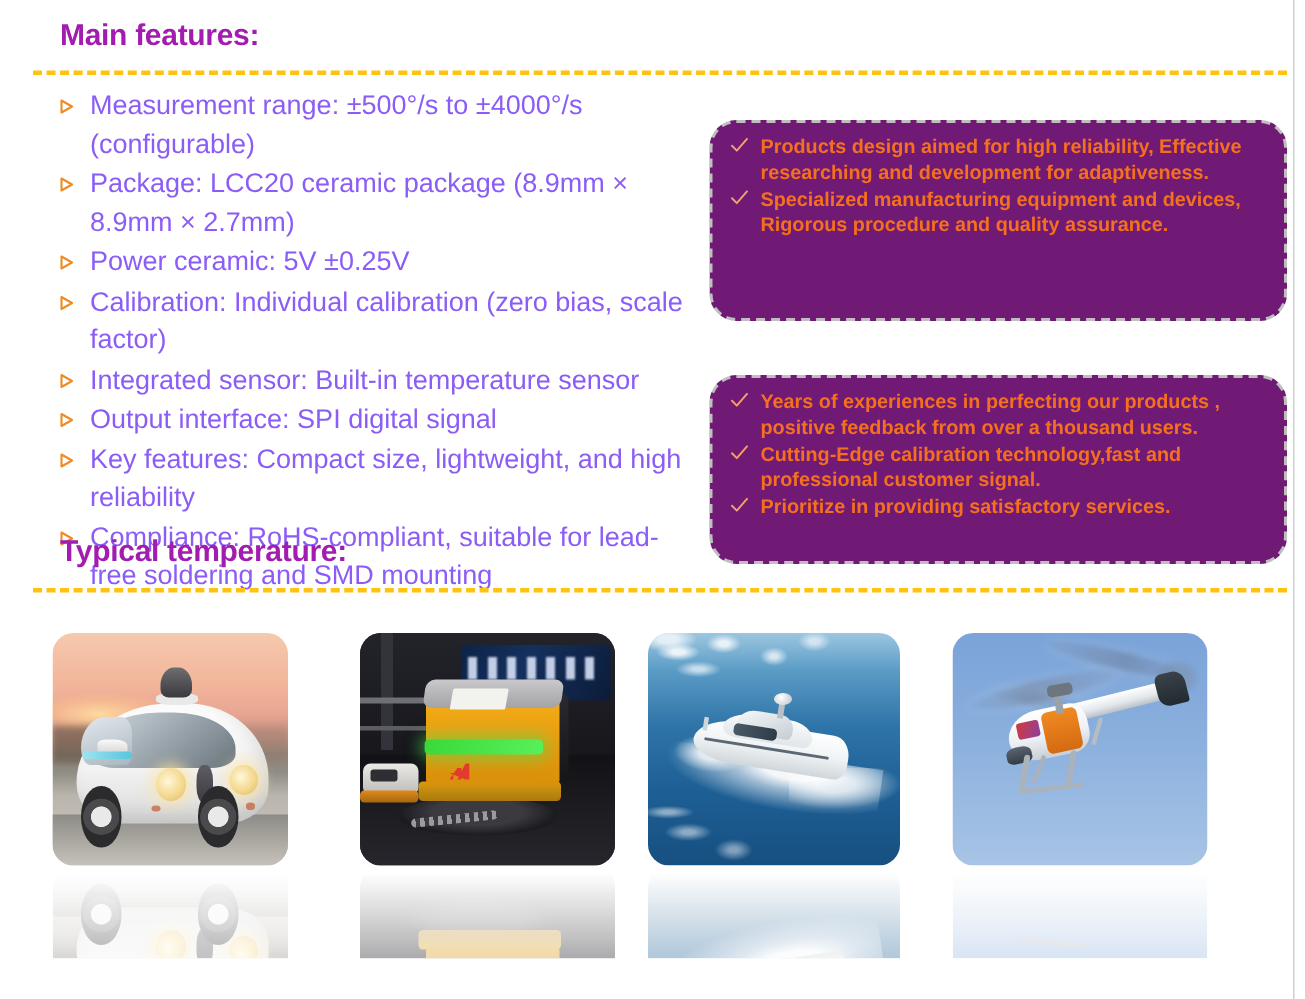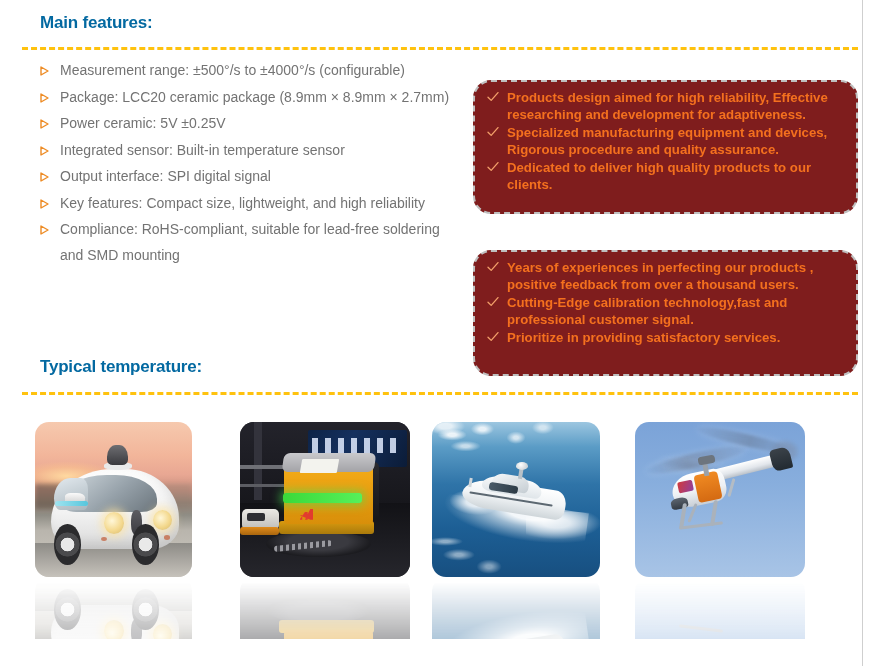--- a/index.html
+++ b/index.html
@@ -30,23 +30,23 @@
     top: 0;
     left: 862px;
     width: 1px;
     height: 666px;
     background: #cfcfcf;
   }
 
   
   .heading {
     position: absolute;
-    font-size: 17px;
+    font-size: 20px;
     font-weight: bold;
-    color: #0369a1;
+    color: #a21caf;
     letter-spacing: -0.2px;
     white-space: nowrap;
   }
   .heading.main   { left: 40px; top: 13px; }
   .heading.typapp { left: 40px; top: 357px; }
 
   .divider {
     position: absolute;
     height: 0;
     border-top: 3px dashed #FFC20E;
@@ -58,43 +58,43 @@
   .features {
     position: absolute;
     left: 38px;
     top: 58px;
     width: 420px;
   }
   .feature-item {
     position: relative;
     padding-left: 22px;
     margin-bottom: 1px;
-    font-size: 14px;
+    font-size: 18px;
     line-height: 25.5px;
-    color: #737373;
+    color: #8b5cf6;
   }
   .arrow-icon {
     position: absolute;
     left: 2px;
     top: 0;
     width: 14px;
     line-height: 25.5px;
     color: #ED8B24;
     font-size: 12px;
   }
   .arrow-icon svg { display: block; margin-top: 8px; }
 
   
   .callout {
     position: absolute;
     border: 2px dashed #BFBFBF;
     border-radius: 18px;
     box-sizing: border-box;
     padding: 7px 10px 7px 8px;
-    background: #7f1d1d;
+    background: #701a75;
   }
   .callout.c1 { left: 473px; top: 80px;  width: 385px; height: 134px; }
   .callout.c2 { left: 473px; top: 250px; width: 385px; height: 126px; }
 
   .callout-item {
     position: relative;
     padding-left: 24px;
     font-size: 13.2px;
     font-weight: bold;
     line-height: 17px;
@@ -359,20 +359,28 @@
 
     <div class="feature-item">
       <span class="arrow-icon">
         <svg width="10" height="10" viewBox="0 0 10 10">
             <path d="M1 1 L8 5 L1 9 Z" fill="none" stroke="#ED8B24" stroke-width="1.4" stroke-linejoin="round"></path>
           </svg>
       </span>
       <span>Power ceramic: 5V ±0.25V</span>
     </div>
 
+    <div class="feature-item">
+      <span class="arrow-icon">
+        <svg width="10" height="10" viewBox="0 0 10 10">
+            <path d="M1 1 L8 5 L1 9 Z" fill="none" stroke="#ED8B24" stroke-width="1.4" stroke-linejoin="round"></path>
+          </svg>
+      </span>
+      <span>Calibration: Individual calibration (zero bias, scale factor)</span>
+    </div>
 
     <div class="feature-item">
       <span class="arrow-icon">
         <svg width="10" height="10" viewBox="0 0 10 10">
             <path d="M1 1 L8 5 L1 9 Z" fill="none" stroke="#ED8B24" stroke-width="1.4" stroke-linejoin="round"></path>
           </svg>
       </span>
       <span>Integrated sensor: Built-in temperature sensor</span>
     </div>
 
@@ -414,28 +422,20 @@
       </span>
       <span>Products design aimed for high reliability, Effective researching and development for adaptiveness.</span>
     </div>
     <div class="callout-item">
       <span class="check-icon">
         <svg width="14" height="14" viewBox="0 0 14 14">
             <path d="M2 7.2 L5.2 10.4 L12 2.6" fill="none" stroke="#F3A06A" stroke-width="1.3" stroke-linecap="round" stroke-linejoin="round"></path>
           </svg>
       </span>
       <span>Specialized manufacturing equipment and devices, Rigorous procedure and quality assurance.</span>
-    </div>
-    <div class="callout-item">
-      <span class="check-icon">
-        <svg width="14" height="14" viewBox="0 0 14 14">
-            <path d="M2 7.2 L5.2 10.4 L12 2.6" fill="none" stroke="#F3A06A" stroke-width="1.3" stroke-linecap="round" stroke-linejoin="round"></path>
-          </svg>
-      </span>
-      <span>Dedicated to deliver high quality products to our clients.</span>
     </div>
   </div>
 
   <div class="callout c2">
     <div class="callout-item">
       <span class="check-icon">
         <svg width="14" height="14" viewBox="0 0 14 14">
             <path d="M2 7.2 L5.2 10.4 L12 2.6" fill="none" stroke="#F3A06A" stroke-width="1.3" stroke-linecap="round" stroke-linejoin="round"></path>
           </svg>
       </span>

